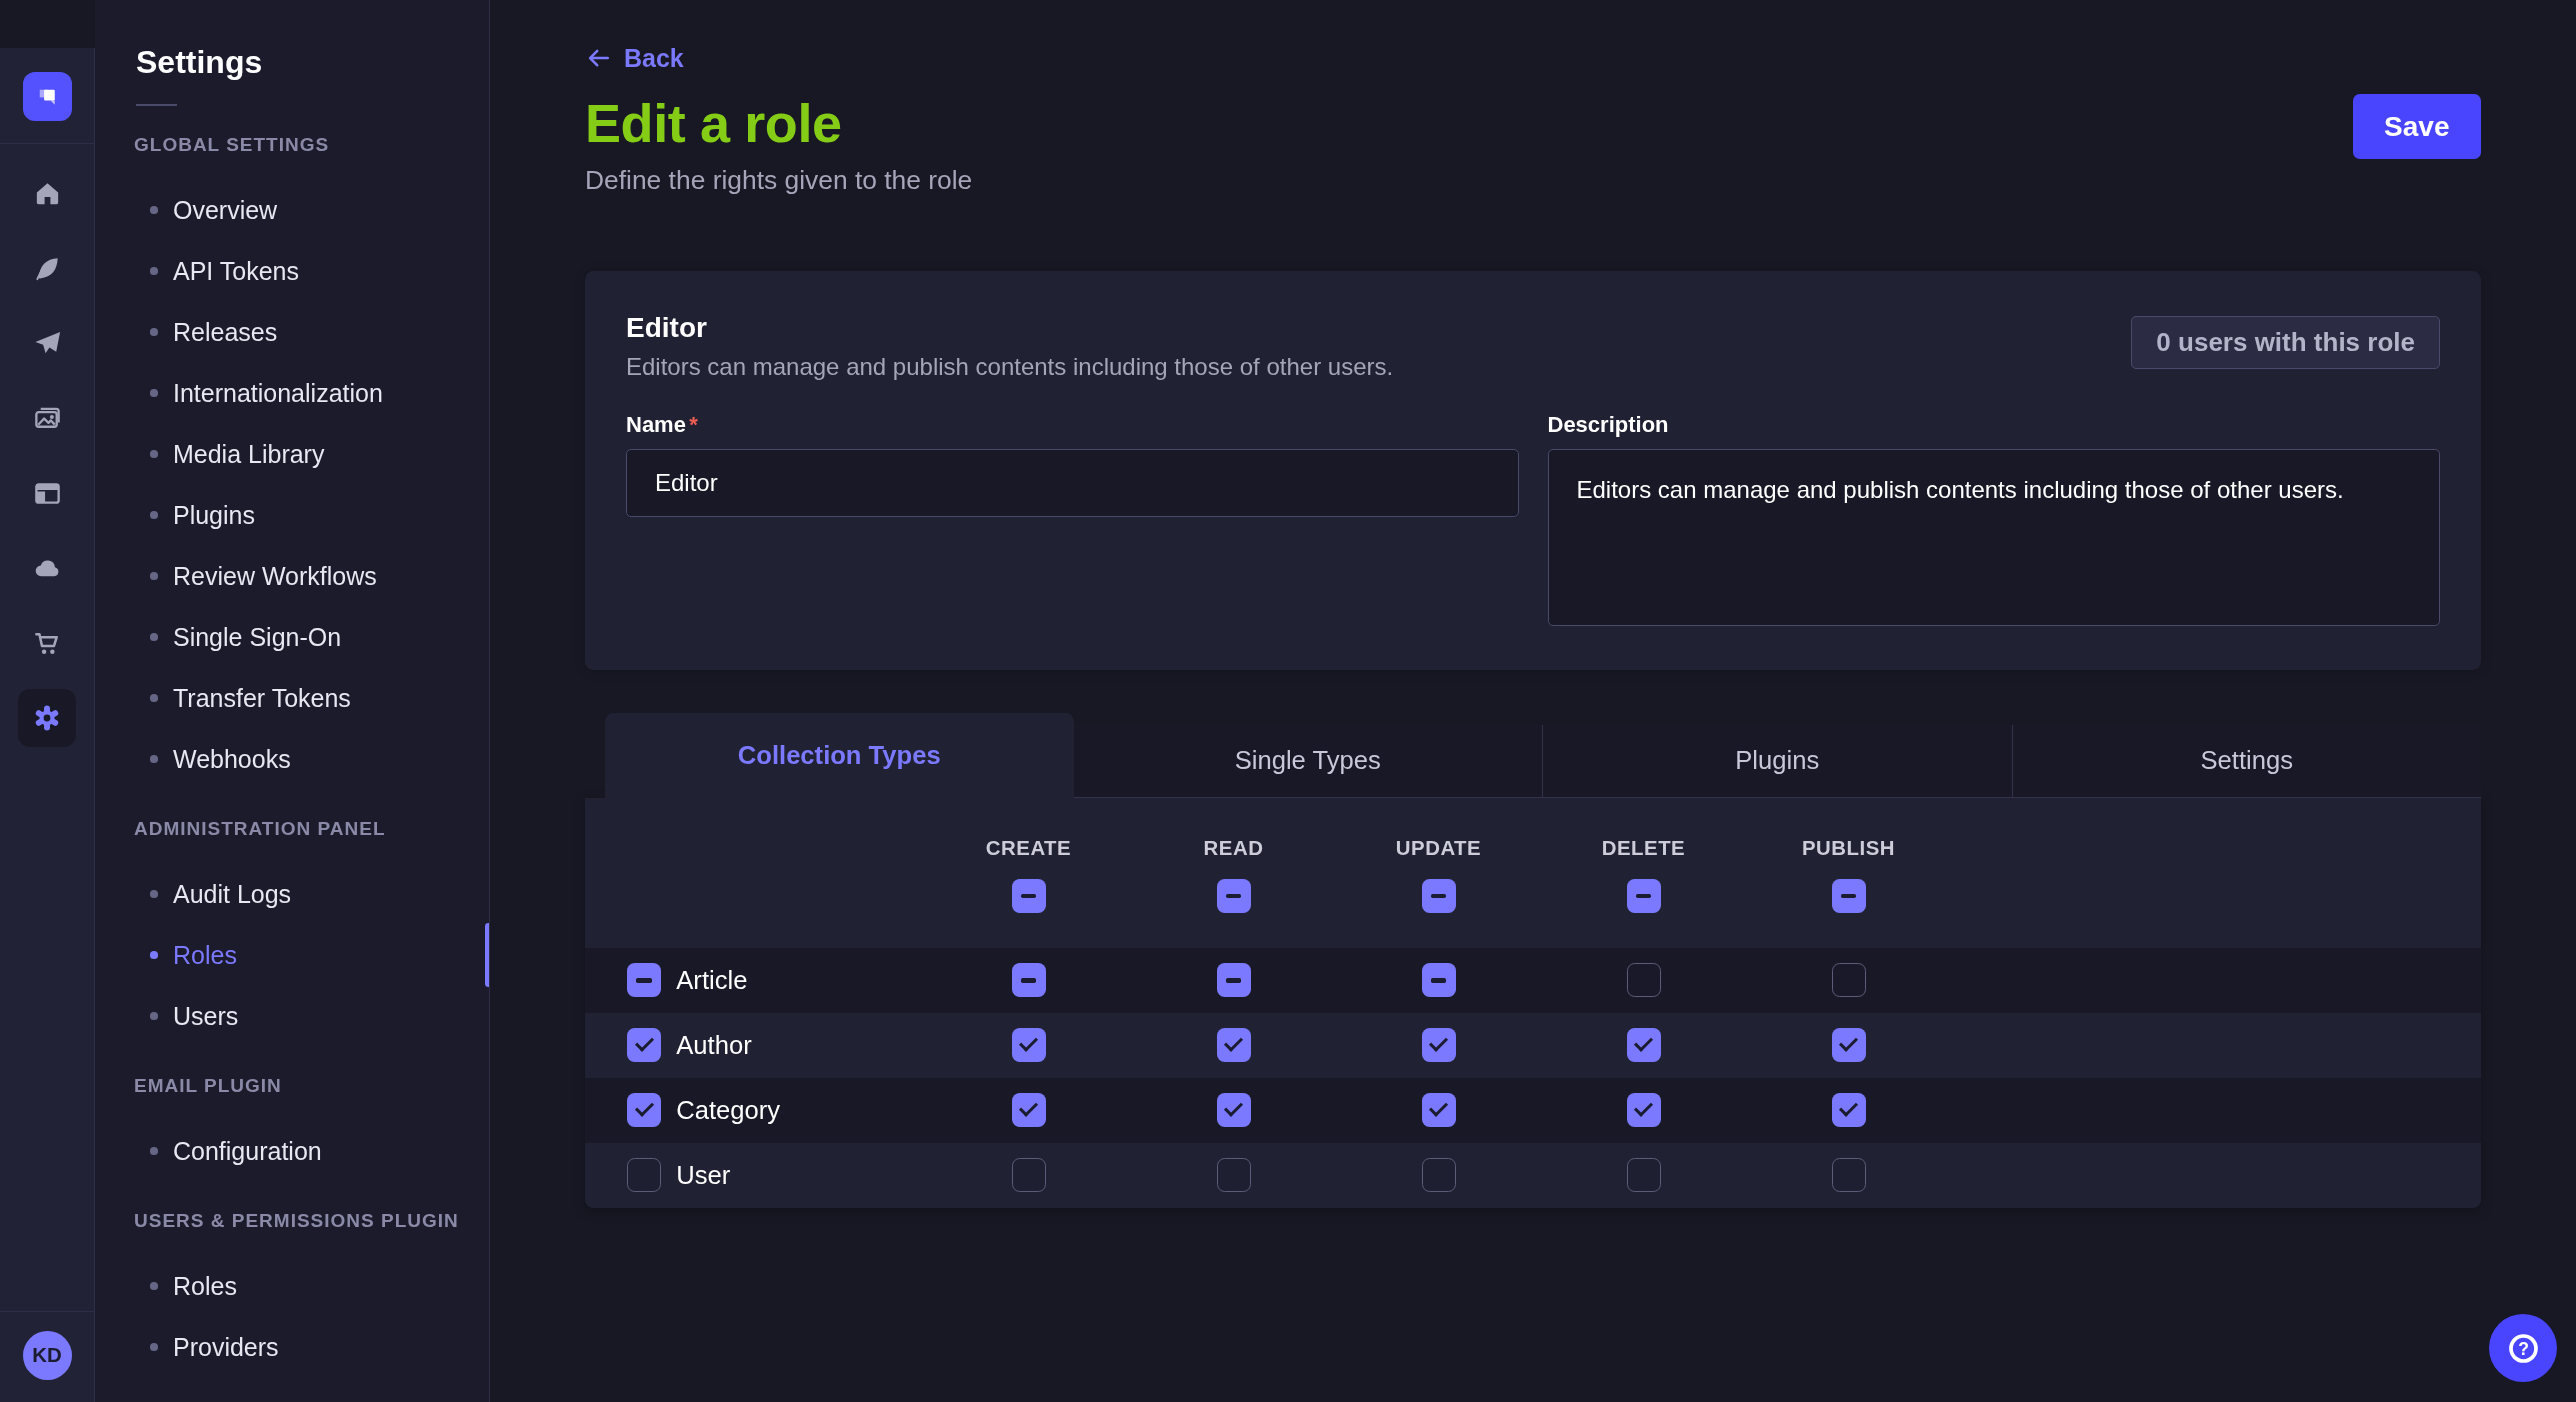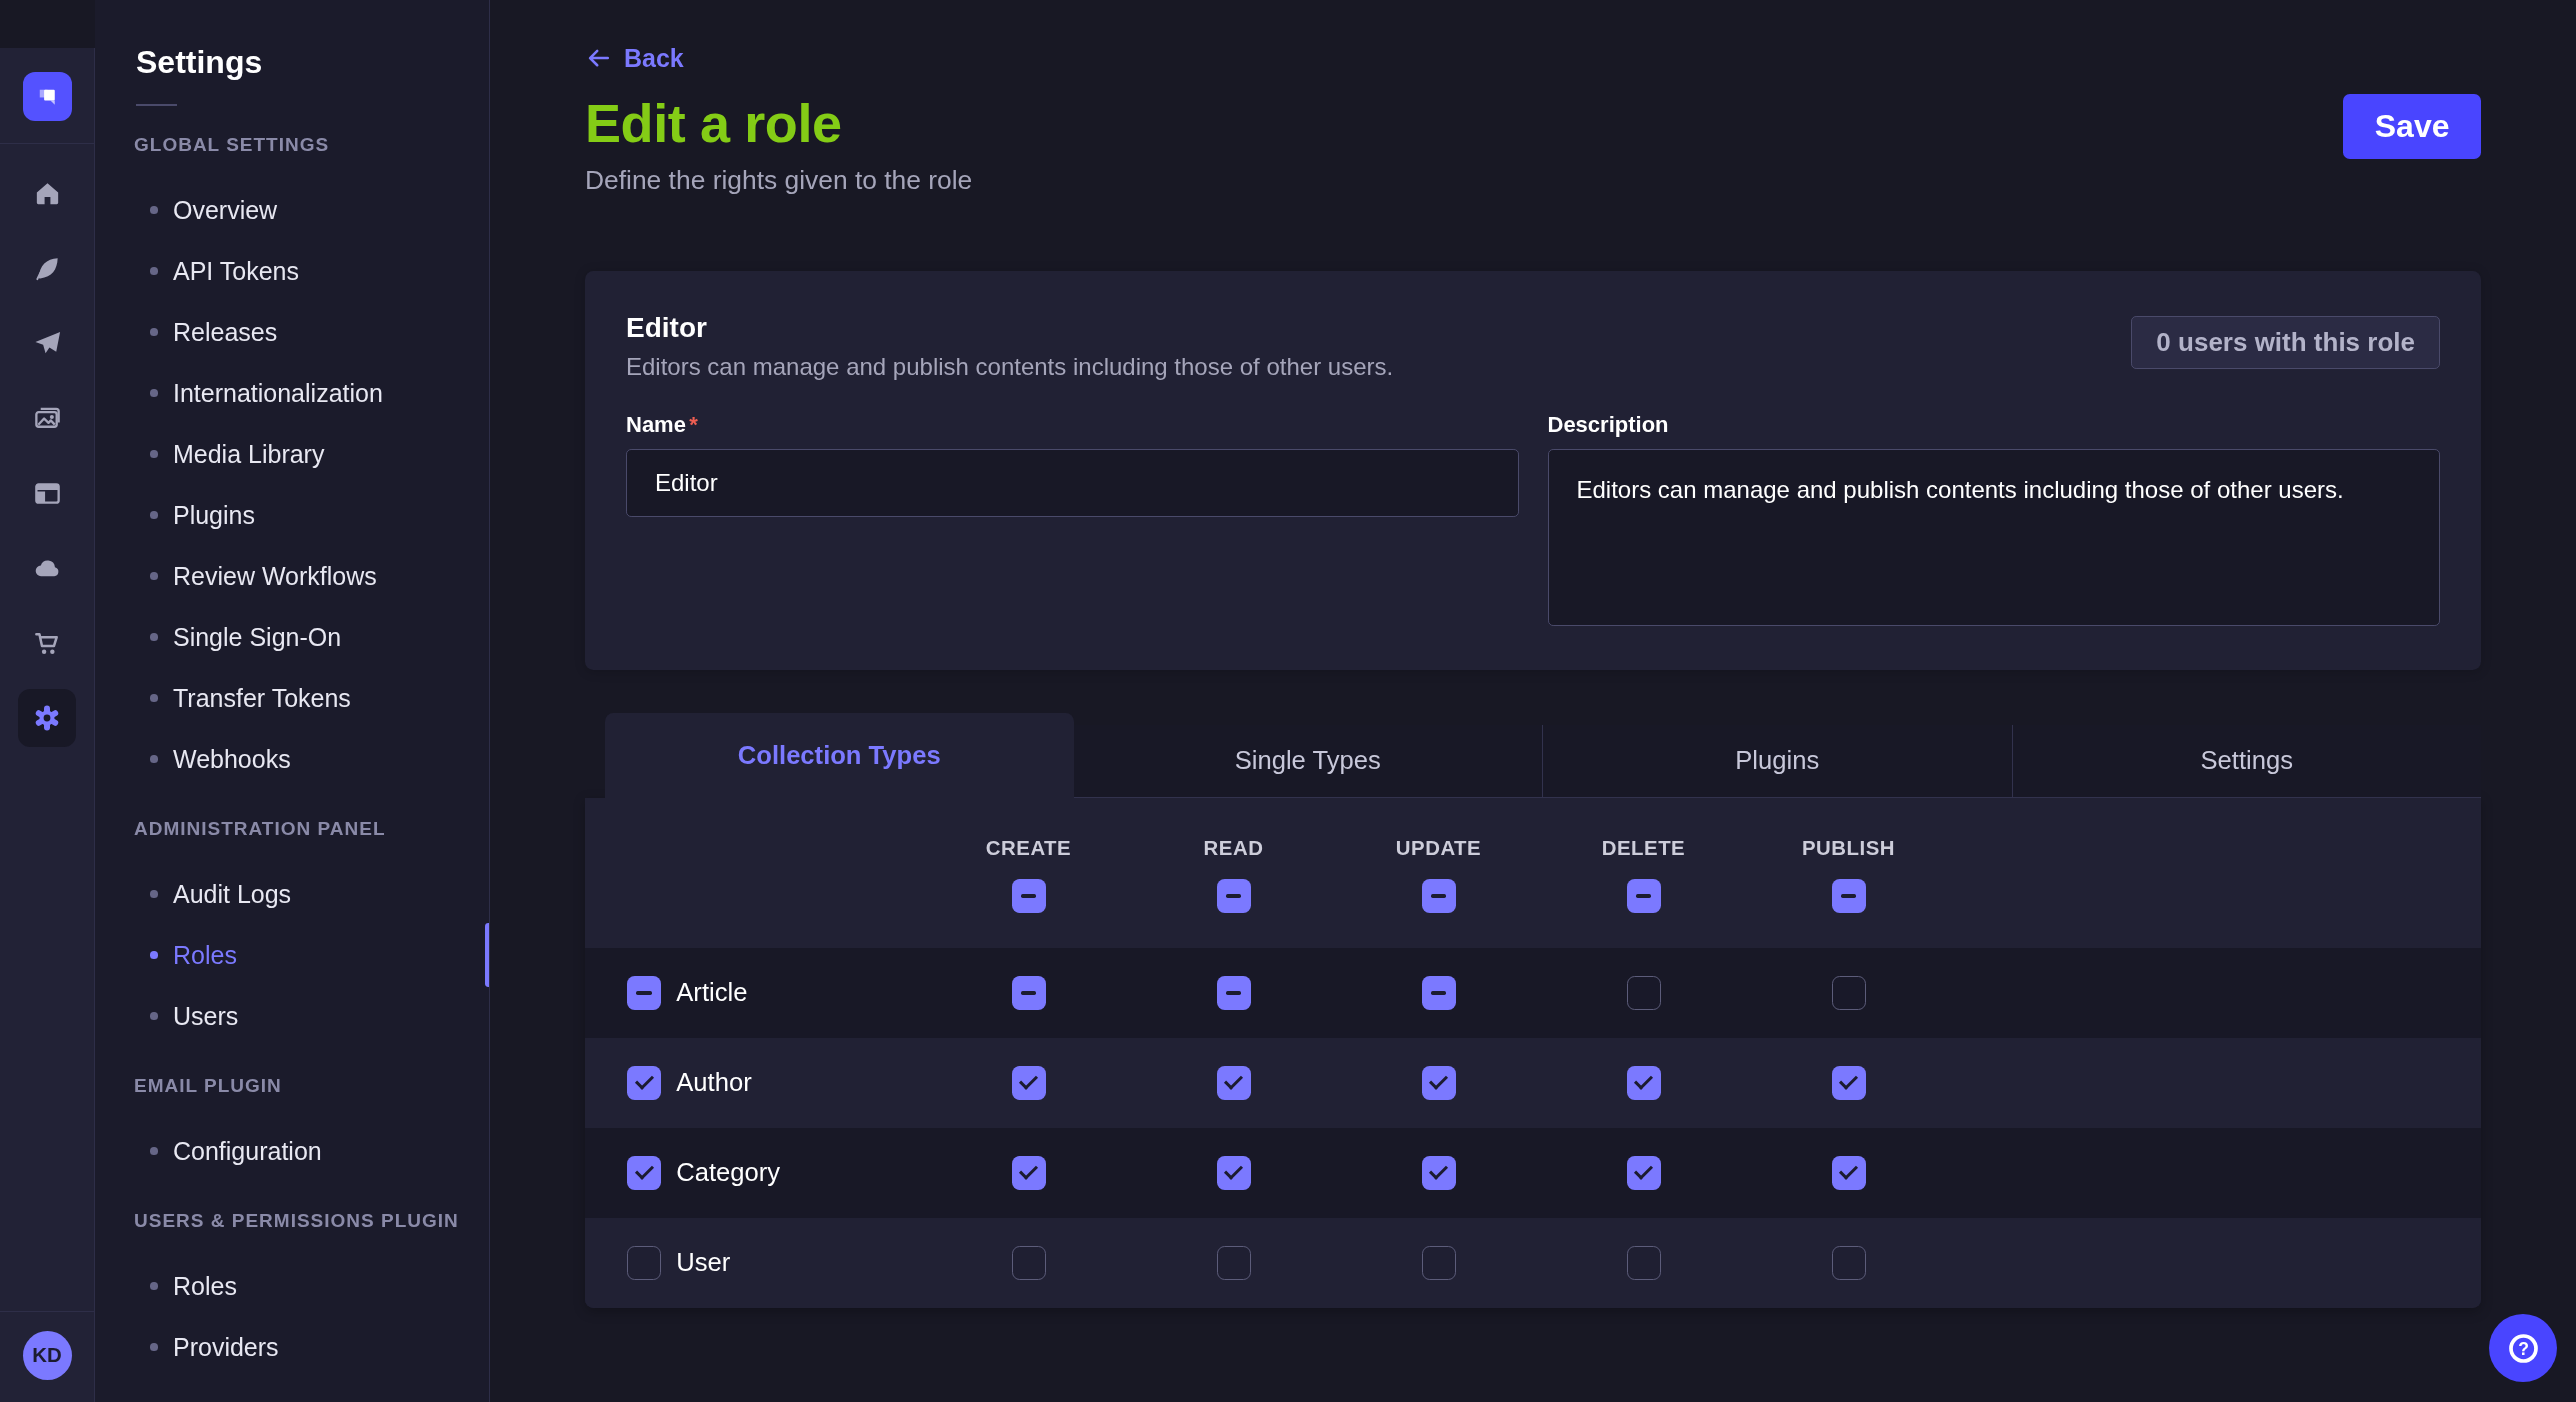--- a/index.html
+++ b/index.html
@@ -58,21 +58,21 @@
   
   main { flex:1; position:relative; padding:0 95px 0 95px; background:#181824; }
   .back {
     display:flex; align-items:center; gap:12px; margin-top:44px;
     color:#7b79ff; font-size:25px; font-weight:600; width:max-content; cursor:pointer;
   }
   h1 { margin-top:20.4px; font-size:54px; line-height:60px; font-weight:700; color:#84cc16; letter-spacing:-0.4px; }
   .subtitle { margin-top:12px; font-size:26.4px; color:#a5a5ba; }
   .save {
     position:absolute; top:94px; right:95px; height:65px; padding:0 31.5px;
-    background:#4945ff; color:#fff; font-size:32px; font-weight:600;
+    background:#4945ff; color:#fff; font-size:28px; font-weight:600;
     border:none; border-radius:6.8px; font-family:inherit; cursor:pointer;
   }
   .card {
     margin-top:75px; background:#212134; border-radius:8.5px; padding:41px;
     box-shadow:0 1.7px 10.2px rgba(0,0,0,.18);
   }
   .role-head { display:flex; justify-content:space-between; align-items:flex-start; }
   .role-name { font-size:28px; font-weight:700; color:#fff; }
   .role-desc { margin-top:8.5px; font-size:24px; color:#a5a5ba; }
   .badge {
@@ -99,21 +99,21 @@
   .tab.active {
     background:#212134; border-radius:8.5px 8.5px 0 0; color:#7b79ff; font-weight:600;
   }
   .tab:not(.active) { margin-top:12px; background:#181826; border-bottom:0.9px solid #32324d; }
   .tab:not(.active) + .tab:not(.active) { border-left:0.9px solid #32324d; }
   .permbody { background:#212134; border-radius:0 0 8.5px 8.5px; box-shadow:0 3.4px 12px rgba(0,0,0,.25); overflow:hidden; }
   .pgrid { display:grid; grid-template-columns:341px repeat(5,205px) 1fr; }
   .phead { height:150px; }
   .pcol { display:flex; flex-direction:column; align-items:center; padding-top:39px; gap:19px; }
   .plabel { font-size:20.4px; font-weight:700; color:#cdcdda; letter-spacing:0.5px; text-transform:uppercase; }
-  .prow { height:90px; align-items:center;text-align:center; }
+  .prow { height:65px; align-items:center;text-align:center; }
   .prow:nth-child(odd) { background:#181826; }
   .prow:nth-child(even) { background:#212134; }
   .rowlabel { display:flex; align-items:center; gap:15.3px; padding-left:42px; font-size:25.6px; font-weight:500; color:#fff; }
   .cellcb { display:flex; justify-content:center; }
   
   .cb {
     width:34px; height:34px; border-radius:7.7px; flex:0 0 auto;
     display:flex; align-items:center; justify-content:center; cursor:pointer;
   }
   .cb.checked, .cb.indeterminate { background:#7b79ff; }

